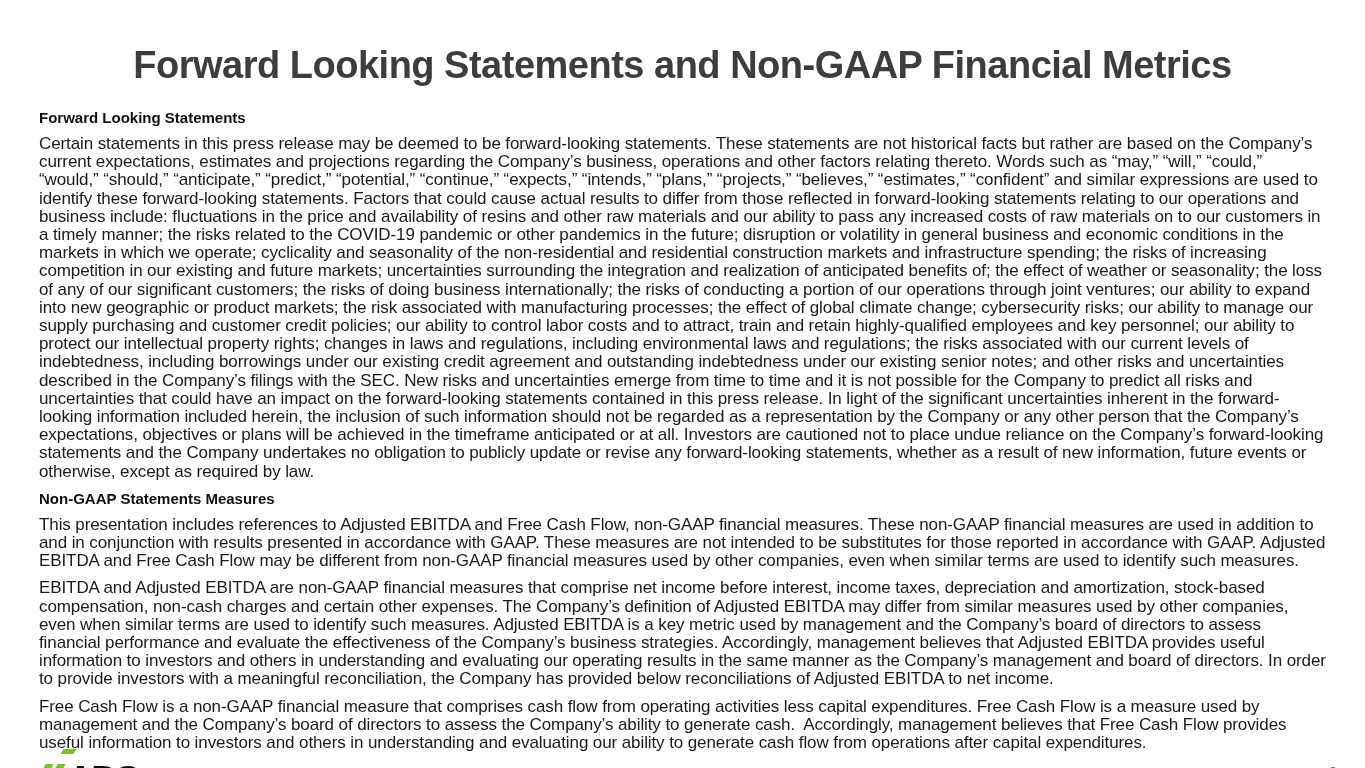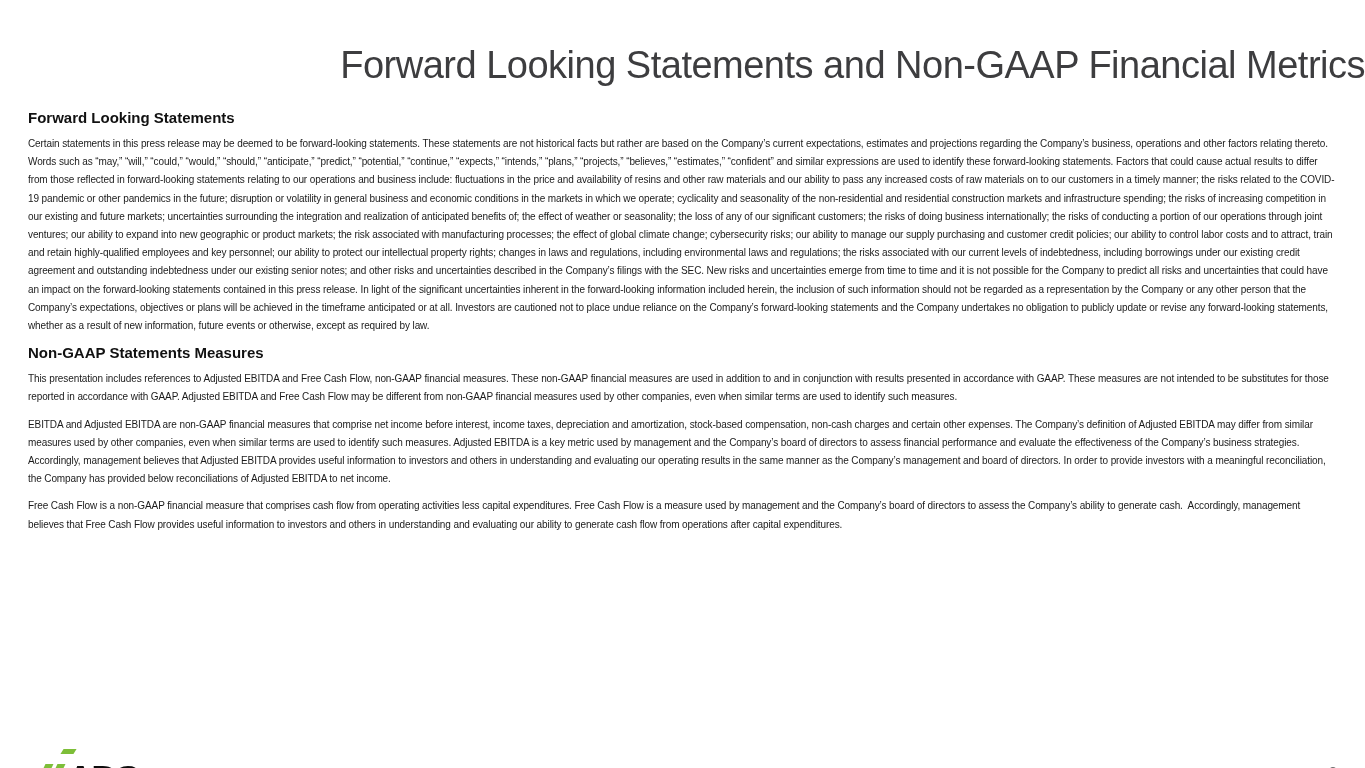--- a/index.html
+++ b/index.html
@@ -8,41 +8,41 @@
 
   .slide {
     position: relative;
     width: 1365px;
     height: 768px;
     background: #ffffff;
   }
 
   .slide-title {
     margin-top: 44px;
-    text-align: right;
+    text-align: center;
     font-size: 38px;
-    font-weight: 400;
+    font-weight: 700;
     letter-spacing: -0.5px;
     color: #3d3d3f;
   }
 
   .content {
-    padding: 0 28px;
+    padding: 0 39px;
     margin-top: 22px;
   }
 
   .section-heading {
     font-size: 15px;
     font-weight: 700;
     color: #111111;
     margin-bottom: 9px;
   }
 
   .para {
-    font-size: 10px;
+    font-size: 17px;
     line-height: 18.2px;
     letter-spacing: -0.1px;
     color: #1a1a1a;
     margin-bottom: 9px;
     white-space: pre-wrap;
   }
 
   .section { margin-bottom: 4px; }
 
   .footer {

